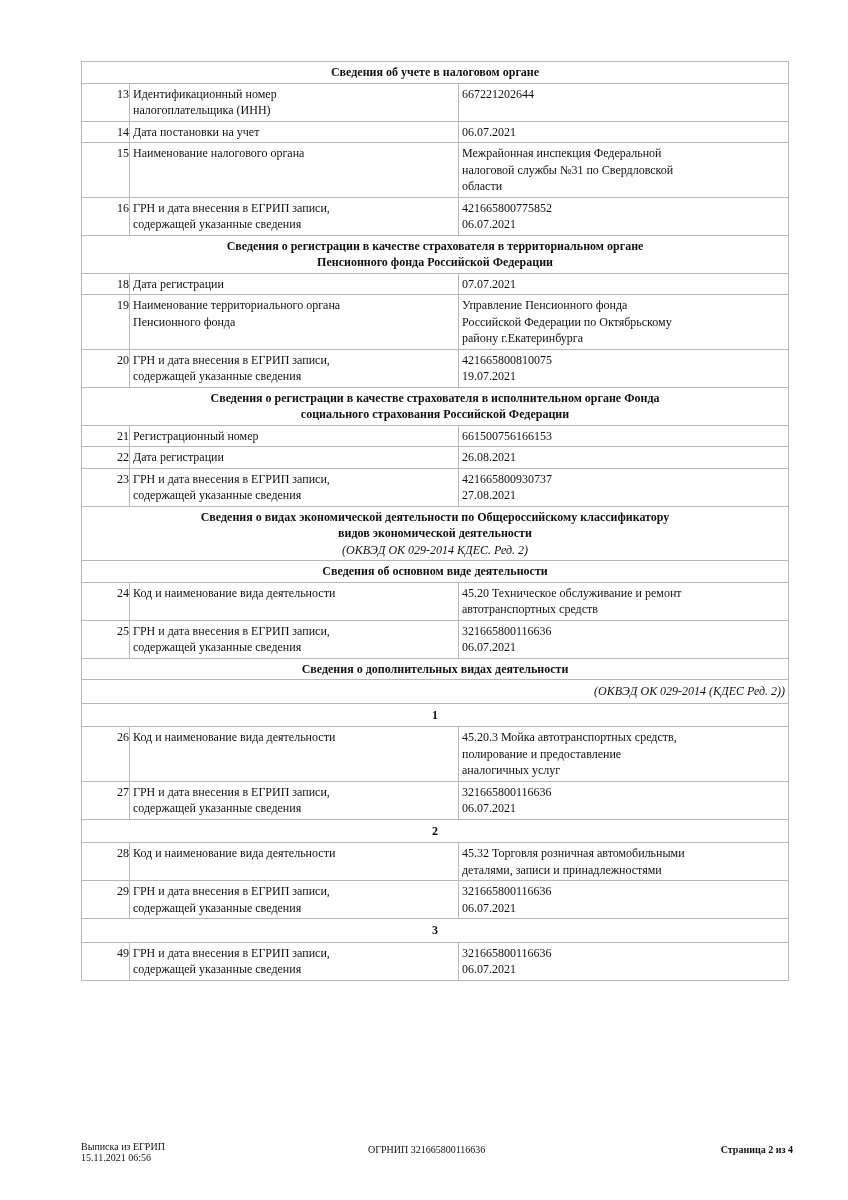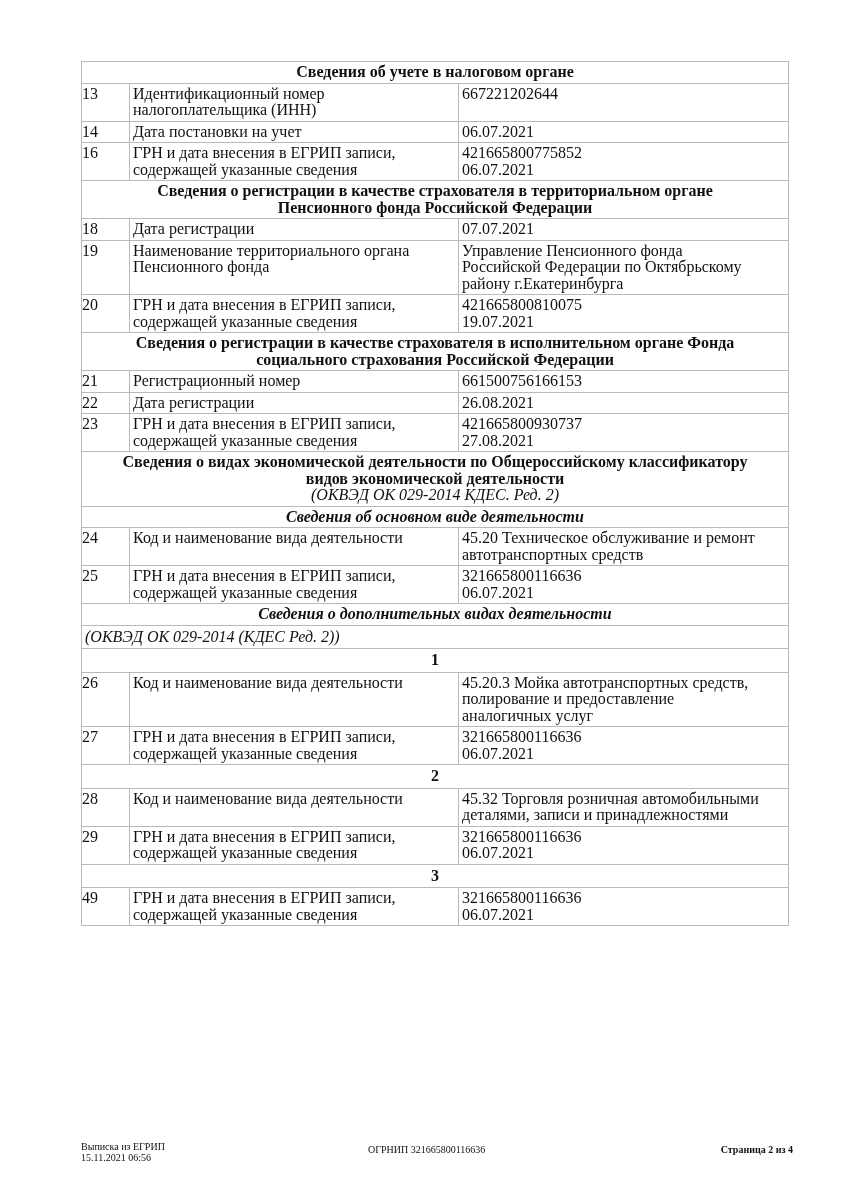--- a/index.html
+++ b/index.html
@@ -15,49 +15,48 @@
       color: #111111;
       overflow: hidden;
     }
     .page-table {
       position: absolute;
       left: 81px;
       top: 61px;
       width: 707px;
       border-collapse: collapse;
       table-layout: fixed;
-      font-size: 16px;
+      font-size: 12px;
       line-height: 16.5px;
     }
     .page-table td {
       border: 1px solid #b9b9b9;
       vertical-align: top;
       padding: 2px 3px 2px 3px;
     }
     .page-table col.c-num { width: 48px; }
     .page-table col.c-label { width: 329px; }
     .page-table col.c-value { width: 330px; }
     td.num {
-      text-align: left;
+      text-align: right;
       padding-left: 0;
       padding-right: 0;
     }
     td.section {
       text-align: center;
       font-weight: bold;
       padding-top: 2px;
       padding-bottom: 2px;
     }
     td.subsection {
       text-align: center;
       font-weight: bold;
-      font-style: italic;
     }
     td.note {
-      text-align: left;
+      text-align: right;
       font-style: italic;
       padding-top: 3px;
       padding-bottom: 3px;
     }
     td.group-number {
       text-align: center;
       font-weight: bold;
       padding-top: 3px;
       padding-bottom: 3px;
     }
@@ -118,20 +117,31 @@
           <span class="line">667221202644</span>
         </td>
       </tr>
       <tr>
         <td class="num">14</td>
         <td class="label">
           <span class="line">Дата постановки на учет</span>
         </td>
         <td class="value">
           <span class="line">06.07.2021</span>
+        </td>
+      </tr>
+      <tr>
+        <td class="num">15</td>
+        <td class="label">
+          <span class="line">Наименование налогового органа</span>
+        </td>
+        <td class="value">
+          <span class="line">Межрайонная инспекция Федеральной</span>
+          <span class="line">налоговой службы №31 по Свердловской</span>
+          <span class="line">области</span>
         </td>
       </tr>
       <tr>
         <td class="num">16</td>
         <td class="label">
           <span class="line">ГРН и дата внесения в ЕГРИП записи,</span>
           <span class="line">содержащей указанные сведения</span>
         </td>
         <td class="value">
           <span class="line">421665800775852</span>

